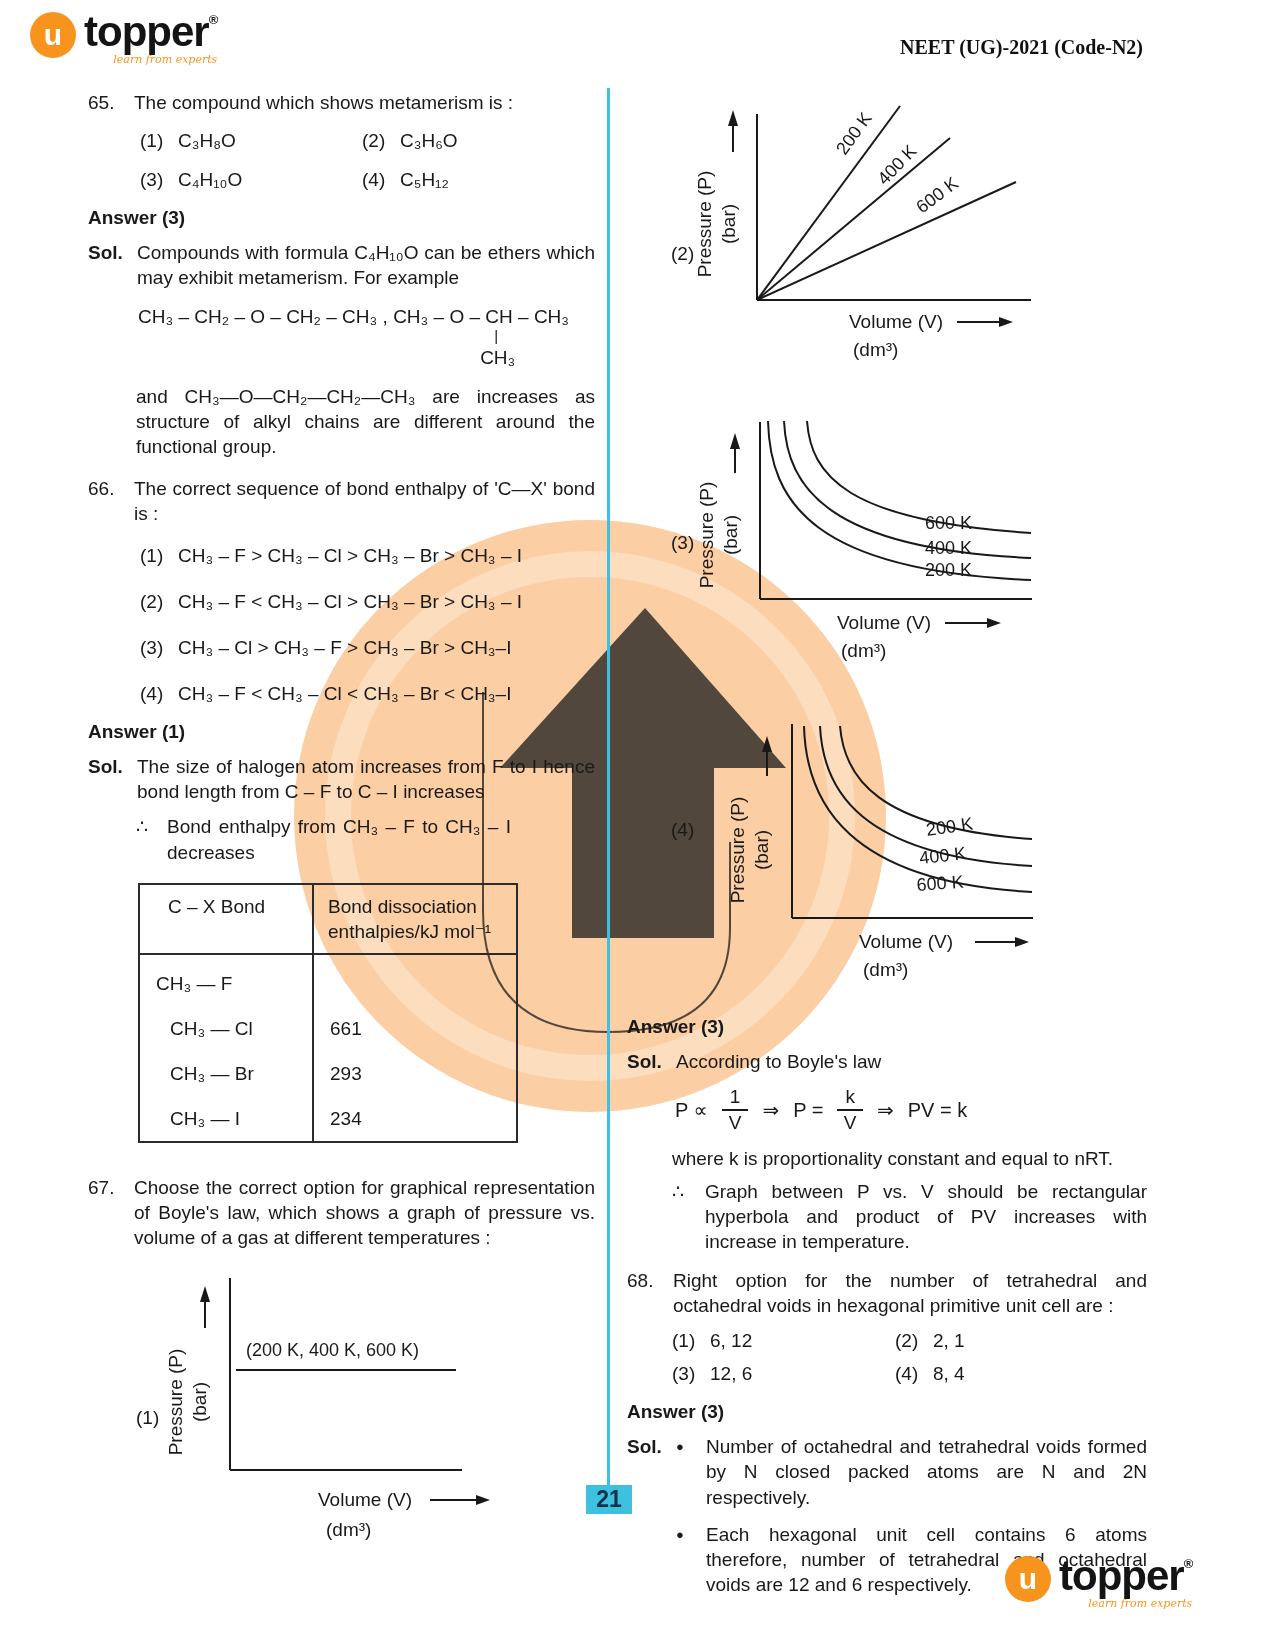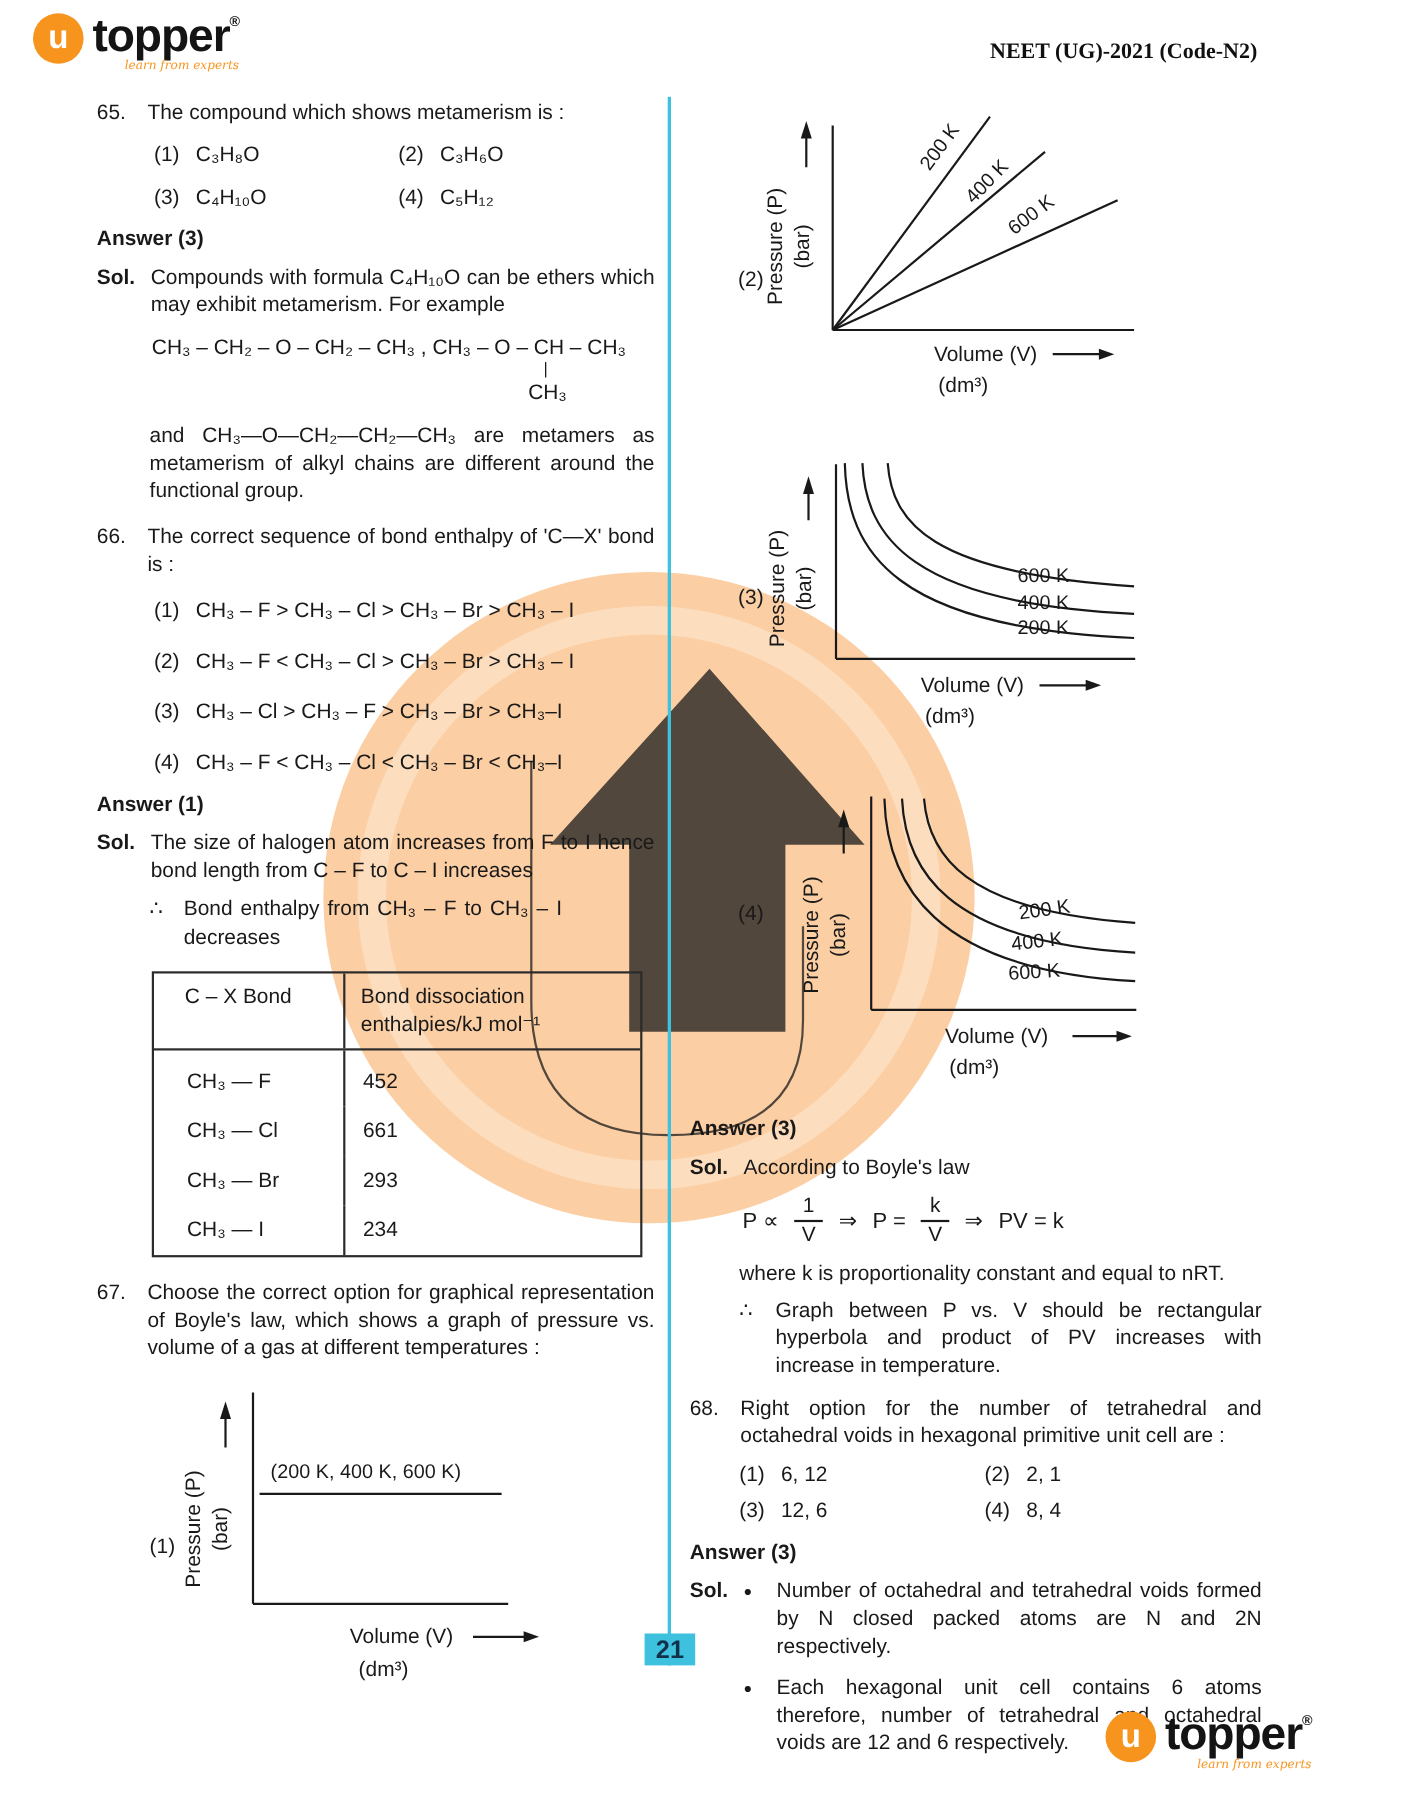--- a/index.html
+++ b/index.html
@@ -52,21 +52,21 @@
   .formula65 { position:relative; margin:14px 0 54px 50px; }
   .f2 { position:relative; display:inline-block; }
   .bond-line { position:absolute; left:101px; top:22px; font-size:15px; }
   .branch { position:absolute; left:87px; top:41px; }
   .para { text-align:justify; margin:0 0 17px 48px; }
 
   .therefore { display:flex; margin:10px 0 12px 48px; }
   .tsym { width:31px; flex:none; }
   .ttext { width:352px; word-spacing:2px; }
 
-  .bond-table { border:2px solid #2b2b2b; width:446px; margin:18px 0 20px 50px; background:transparent; }
+  .bond-table { border:2px solid #2b2b2b; width:380px; margin:18px 0 32px 50px; background:transparent; }
   .bt-row { display:grid; grid-template-columns:174px 1fr; }
   .bt-row .bt-cell:first-child { border-right:2px solid #2b2b2b; }
   .bt-head { border-bottom:2px solid #2b2b2b; }
   .bt-head .bt-cell { padding:9px 12px 9px 28px; }
   .bt-head .bt-cell:last-child { padding-left:14px; }
   .bt-row.body .bt-cell { padding:10px 12px 10px 30px; }
   .bt-row.body .bt-cell:last-child { padding-left:16px; }
   .bt-row.body.first .bt-cell { padding-top:16px; }
 
   .graph { display:block; margin-top:14px; }
@@ -150,21 +150,21 @@
         <span class="sol-body">Compounds with formula C₄H₁₀O can be ethers which may exhibit metamerism. For example</span>
       </div>
       <div class="formula65">
         <span>CH₃ – CH₂ – O – CH₂ – CH₃ ,</span>
         <span class="f2">
           <span>CH₃ – O – CH – CH₃</span>
           <span class="bond-line">|</span>
           <span class="branch">CH₃</span>
         </span>
       </div>
-      <div class="para">and CH₃—O—CH₂—CH₂—CH₃ are metamers as metamerism of alkyl chains are different around the functional group.</div>
+      <div class="para">and CH₃—O—CH₂—CH₂—CH₃ are increases as structure of alkyl chains are different around the functional group.</div>
     </section>
 
     <section>
       <div class="q">
         <span class="qnum">66.</span>
         <span class="qtext">The correct sequence of bond enthalpy of 'C—X' bond is :</span>
       </div>
       <div class="opts-list">
         <div class="opt">
           <span class="opt-label">(1)</span>
@@ -195,21 +195,20 @@
       <div class="bond-table">
         <div class="bt-row bt-head">
           <div class="bt-cell">C – X Bond</div>
           <div class="bt-cell">
             <div>Bond dissociation</div>
             <div>enthalpies/kJ mol⁻¹</div>
           </div>
         </div>
         <div class="bt-row body first">
           <div class="bt-cell">CH₃ — F</div>
-          <div class="bt-cell">452</div>
         </div>
         <div class="bt-row body">
           <div class="bt-cell">CH₃ — Cl</div>
           <div class="bt-cell">661</div>
         </div>
         <div class="bt-row body">
           <div class="bt-cell">CH₃ — Br</div>
           <div class="bt-cell">293</div>
         </div>
         <div class="bt-row body">

